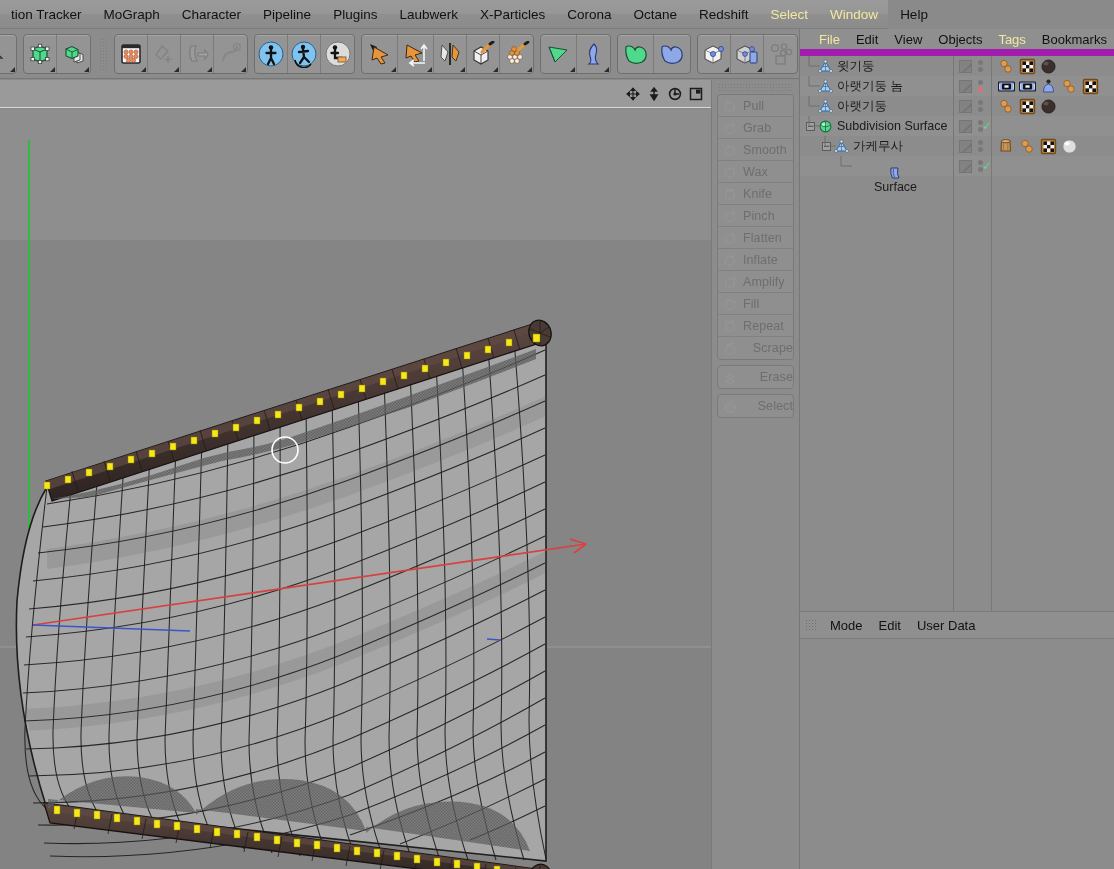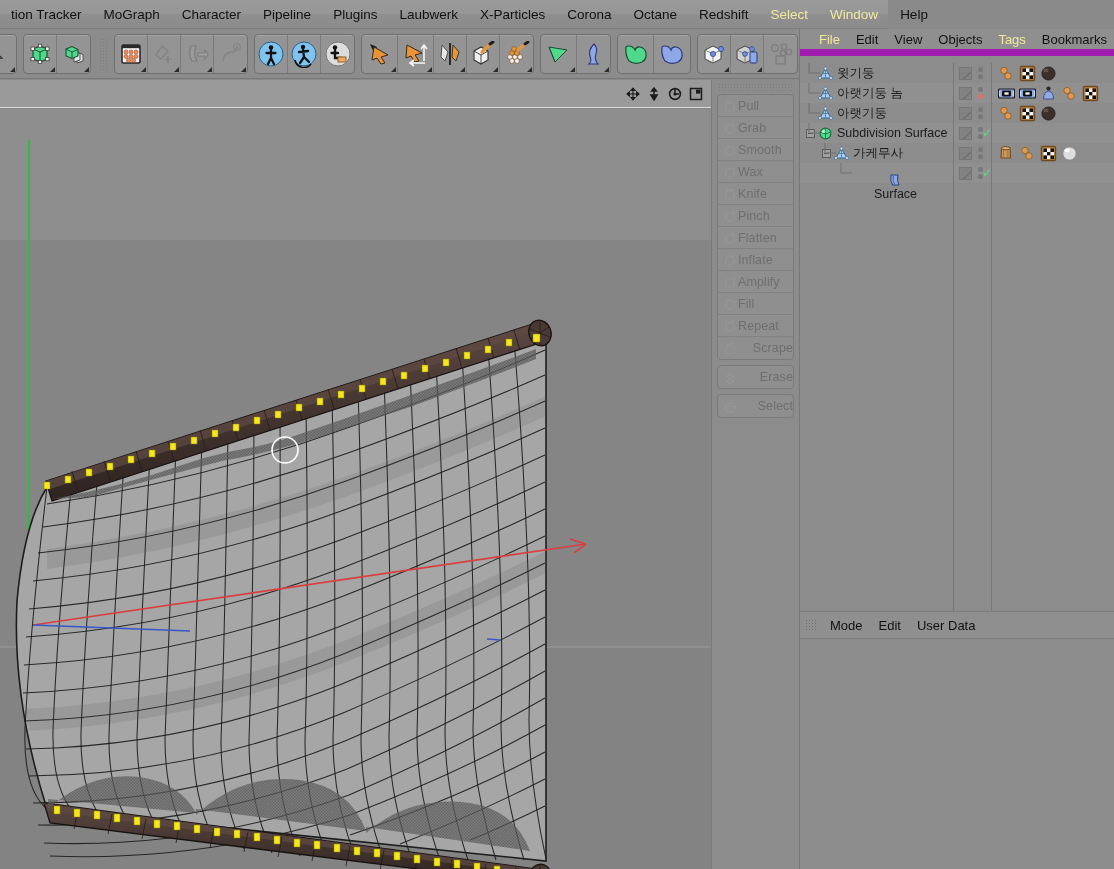--- a/index.html
+++ b/index.html
@@ -76,21 +76,21 @@
   #sculpt-grip{
     height:9px;margin:3px 6px 2px 6px;
     background-image:radial-gradient(#7a7a7a 38%, transparent 40%);
     background-size:3px 3px;
   }
   .sgroup{
     margin:0 5px 5px 5px;border:1px solid #7a7a7a;border-radius:4px;
     background:#8f8f8f; overflow:hidden;
   }
   .srow{
-    height:22px;display:flex;align-items:center;
+    height:22px;display:flex;align-items:center;gap:5px;
     padding-left:5px;border-bottom:1px solid #818181;cursor:default;
   }
   .srow:last-child{border-bottom:none;justify-content:space-between;}
   .srow .lbl{font-size:12.5px;color:#6e6e6e;letter-spacing:.1px;}
   .sicon{width:15px;height:15px;flex:0 0 15px;display:flex;align-items:center;justify-content:center;opacity:.55;}
 
   
   #objmgr{
     position:absolute;left:799px;top:29px;width:315px;height:582px;
     background:#8c8c8c; border-left:1px solid #777;
@@ -100,21 +100,21 @@
     background:#8f8f8f;border-bottom:7px solid #a21caf;
   }
   .om-grip{
     width:11px;height:13px;margin:0 6px 0 5px;
     background-image:radial-gradient(#6f6f6f 38%, transparent 40%);
     background-size:3px 3px;
   }
   .om-menu{font-size:13px;color:#111;padding:0 8px;line-height:27px;cursor:default;}
   .om-menu.accent{color:#f2e9a0;}
 
-  #om-body{position:relative;height:555px;margin-top:7px;}
+  #om-body{position:relative;height:555px;}
   #om-tree{position:absolute;left:0;top:0;width:154px;height:555px;border-right:1px solid #787878;}
   #om-dots{position:absolute;left:154px;top:0;width:38px;height:555px;border-right:1px solid #787878;}
   #om-tags{position:absolute;left:192px;top:0;right:0;height:555px;}
 
   .om-row{height:20px;position:relative;}
   .om-row.alt{background:#909090;}
   .tree-row{display:flex;align-items:center;height:20px;position:relative;cursor:default;}
   .tree-label{font-size:12.5px;color:#1b1b1b;white-space:nowrap;}
   .expander{
     width:9px;height:9px;border:1px solid #5c5c5c;background:#a0a0a0;

